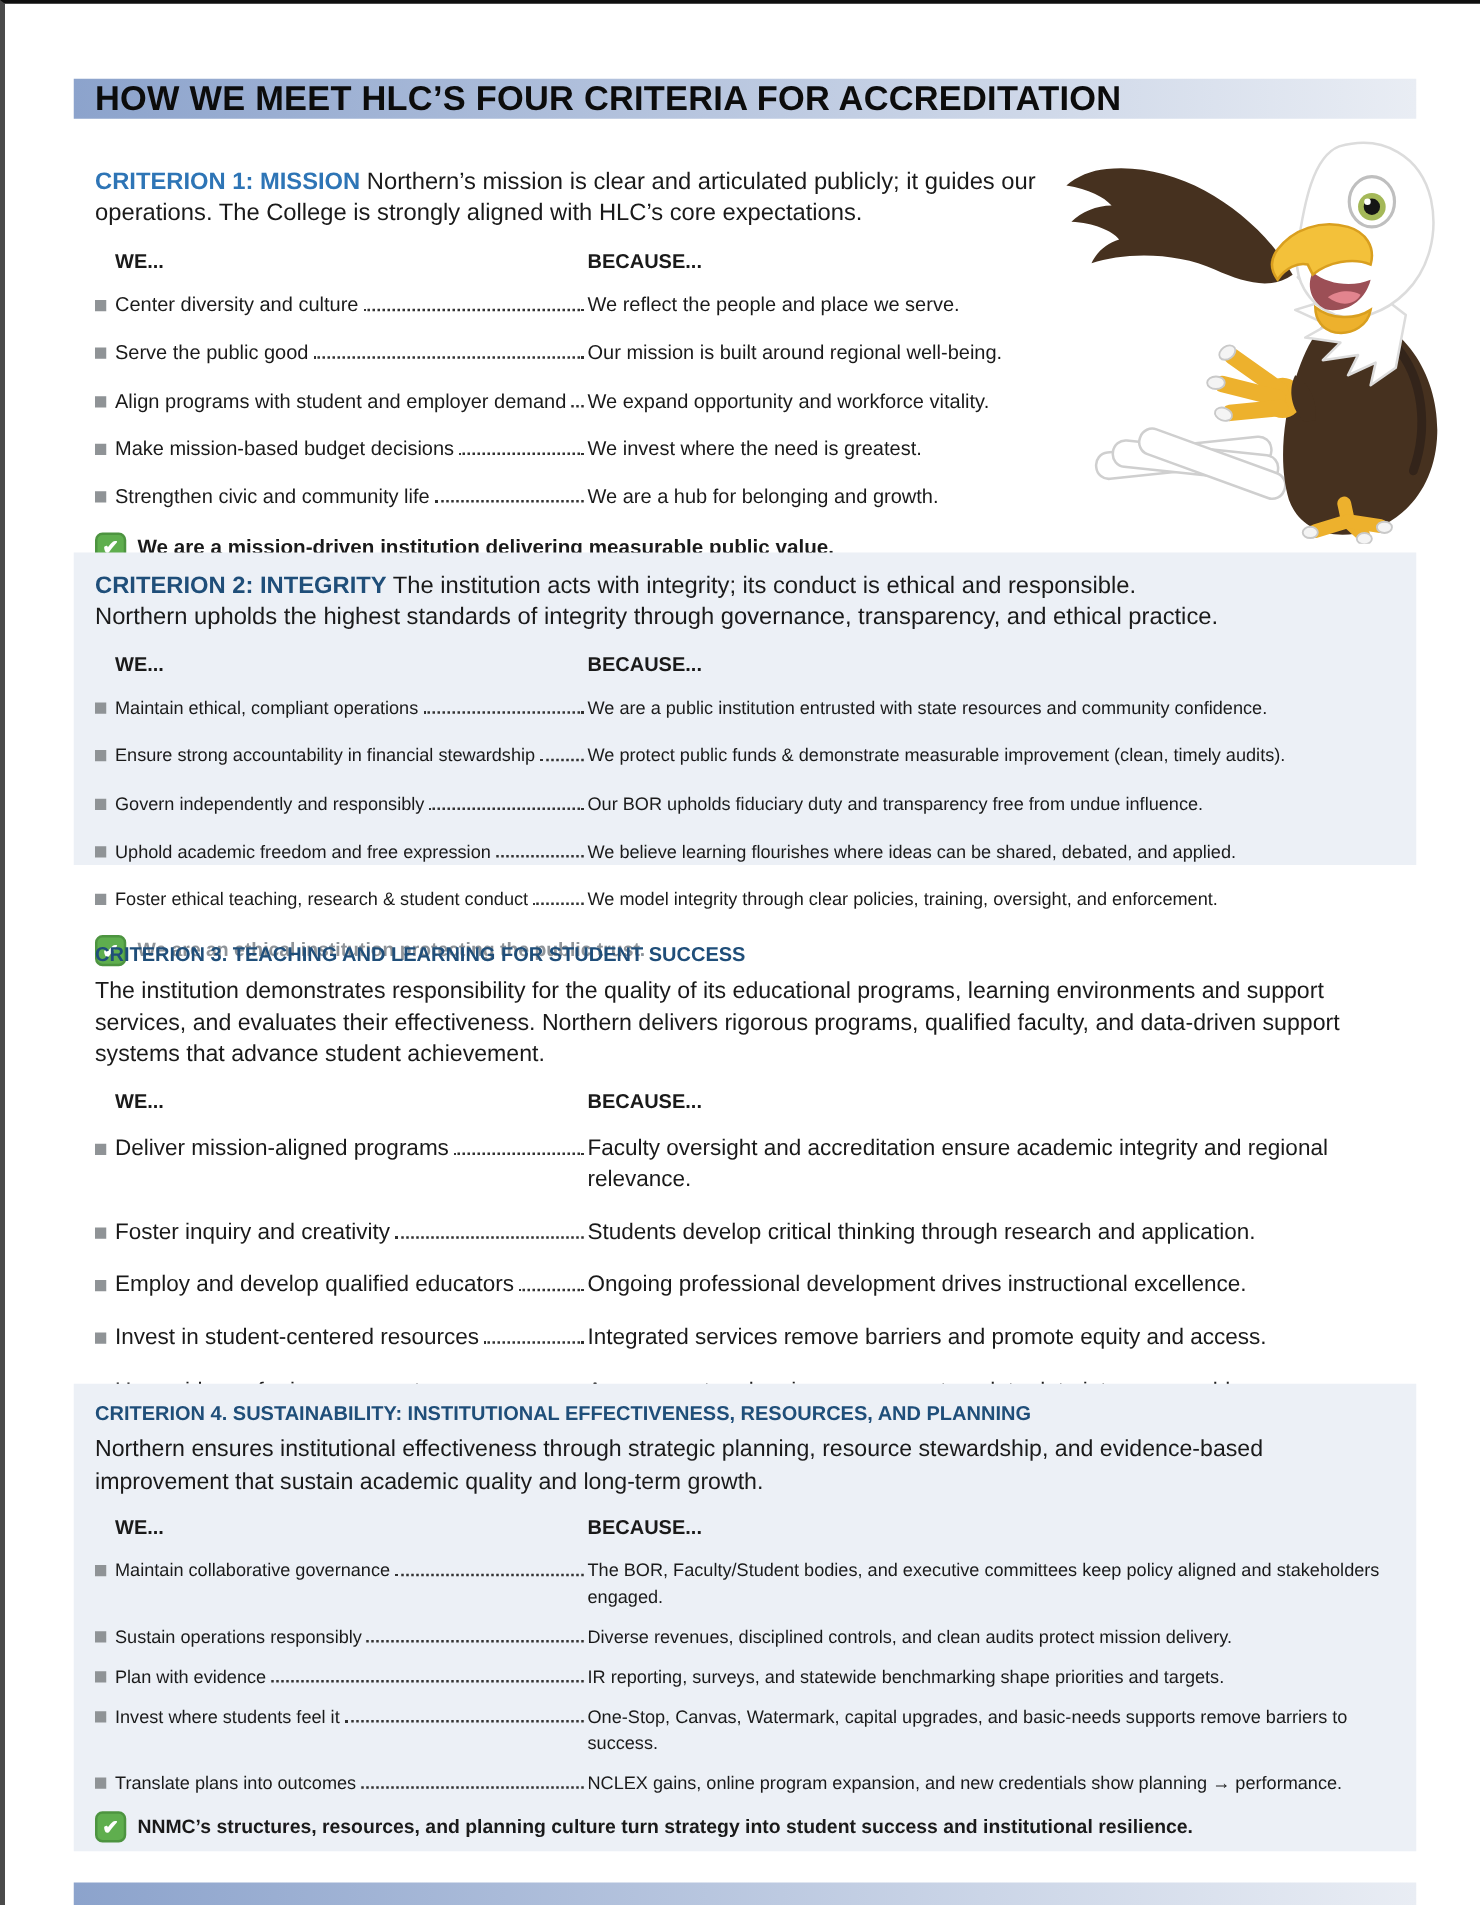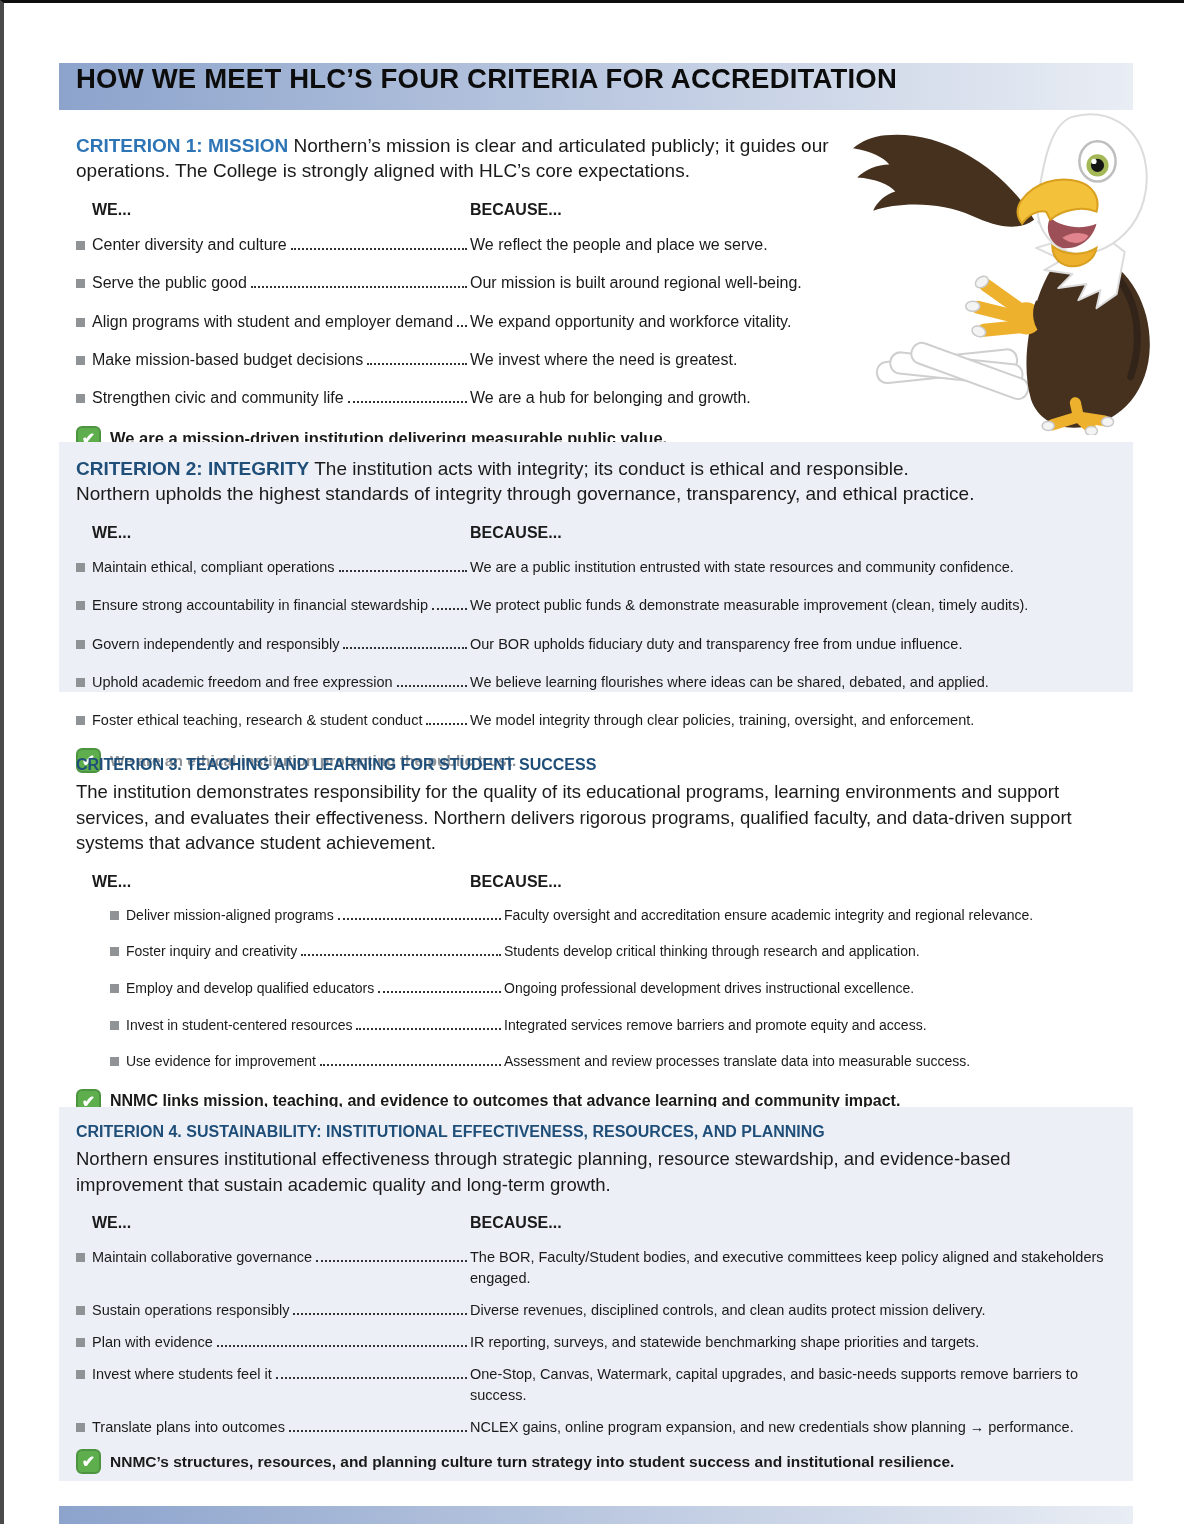--- a/index.html
+++ b/index.html
@@ -2,23 +2,23 @@
 <html style="--banner-from: #8CA3CC; --banner-to: #E9EDF4; --c1-heading: #2E75B6; --navy: #1F4E79; --panel-bg: #ECF0F6; --check-green: #5FAE4E; --bullet: #8F9396; --muted: #8F9499; --eagle-brown: #46311F; --eagle-yellow: #EDB12D;"><head>
 <meta charset="utf-8">
 <style>
   html,body{margin:0;padding:0;}
   body{
     width:1184px;height:1524px;position:relative;overflow:hidden;background:#fff;
     font-family:"Liberation Sans", sans-serif;color:#1a1a1a;
     border-top:3px solid #0f0f0f;border-left:4px solid #4a4a4a;box-sizing:border-box;
   }
   .banner{
-    position:absolute;left:55px;top:60px;width:1074px;height:47px;
+    position:absolute;left:55px;top:60px;width:1074px;height:32px;
     background:linear-gradient(90deg,var(--banner-from),var(--banner-to));
-    display:flex;align-items:flex-start;padding-left:17px;box-sizing:border-box;
+    display:flex;align-items:center;padding-left:17px;box-sizing:border-box;
   }
   .banner h1{margin:0;font-size:27.5px;font-weight:bold;color:#0c0c0c;letter-spacing:.2px;}
   .section{position:absolute;left:55px;width:1074px;box-sizing:border-box;padding:0 18px 0 17px;}
   .panel{background:var(--panel-bg);}
   #c1{top:130px;}
   #c2{top:439px;height:250px;padding-top:14px;}
   #c3{top:752px;}
   #c4{top:1104px;height:374px;padding-top:15px;}
   .crit-lead{margin:0;font-size:19px;line-height:1.34;}
   #c1 .crit-lead{max-width:758px;}
@@ -27,21 +27,21 @@
   .navy{color:var(--navy);}
   h2.crit-h{margin:0 0 5px 0;font-size:16px;line-height:1.2;}
   .crit-body{margin:0;font-size:18.5px;line-height:1.38;max-width:1016px;}
   .intro-line{display:block;}
   .col-headers{display:flex;align-items:baseline;margin:17px 0 15px 0;font-weight:bold;font-size:16px;}
   .we-h{flex:0 0 393px;box-sizing:border-box;padding-left:16px;}
   .bec-h{flex:1;padding-left:1px;}
   .lead-row{display:flex;align-items:baseline;}
   .s1 .lead-row{font-size:16px;margin-bottom:16px;}
   .s2 .lead-row{font-size:14.5px;margin-bottom:18px;}
-  .s3 .lead-row{font-size:14px;margin-bottom:17px;margin-left:34px;}
+  .s3 .lead-row{font-size:18px;margin-bottom:17px;}
   .s4 .lead-row{font-size:14.5px;margin-bottom:12px;}
   .we-cell{flex:0 0 393px;display:flex;align-items:baseline;box-sizing:border-box;}
   .bullet{width:9px;height:9px;background:var(--bullet);margin-right:7px;flex:none;}
   .we-label{white-space:nowrap;}
   .leader{flex:1 1 6px;min-width:6px;height:2px;border-bottom:2.4px dotted #333;margin:0 2px 0 4px;}
   .bec-cell{flex:1;padding-left:1px;line-height:1.4;}
   .summary{display:flex;align-items:center;gap:9px;font-weight:bold;margin-top:2px;}
   .s1 .summary{font-size:16.5px;}
   .s2 .summary{font-size:15.5px;}
   .s3 .summary{font-size:16px;margin-top:6px;}

